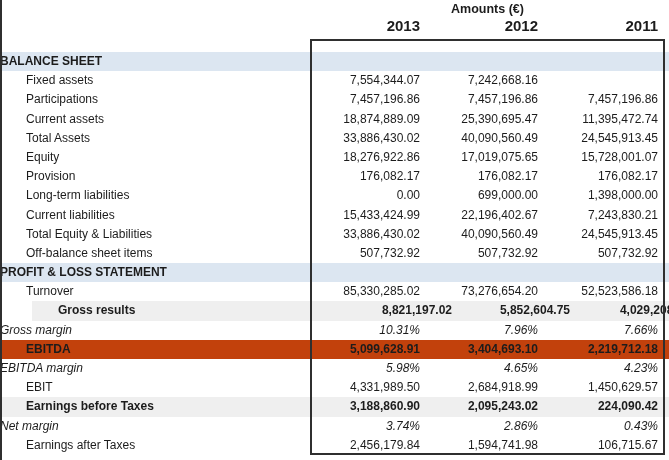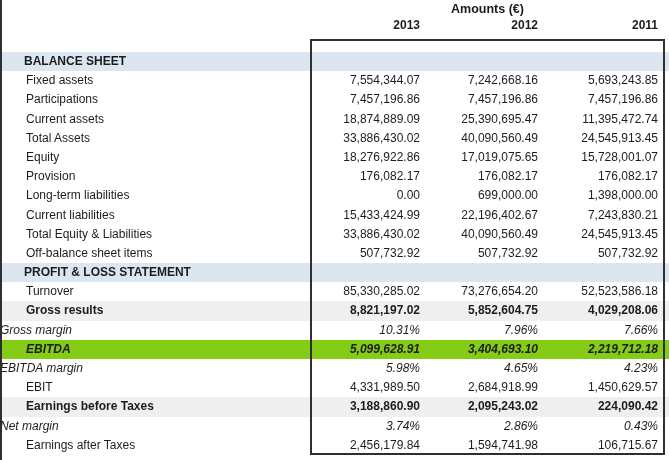--- a/index.html
+++ b/index.html
@@ -24,34 +24,34 @@
     position: absolute; left: 310px; top: 39px; width: 355px; height: 416px;
     border: 2px solid #2f2f2f; box-sizing: border-box;
     pointer-events: none; z-index: 4;
   }
   #amounts-header {
     position: absolute; left: 310px; top: 1px; width: 355px; height: 17px;
     line-height: 17px; text-align: center; font-weight: bold; font-size: 12.5px;
   }
   #years-row {
     position: absolute; left: 0; top: 16px; width: 669px; height: 19px;
-    display: flex; font-weight: bold; font-size: 12px; line-height: 19px;
+    display: flex; font-weight: bold; font-size: 15px; line-height: 19px;
   }
   #rows { position: absolute; left: 0; top: 52px; width: 669px; z-index: 1; }
   .row { display: flex; height: 19.19px; line-height: 19.19px; white-space: nowrap; }
   .lbl {
     width: 310px; box-sizing: border-box; padding-left: 26px;
     overflow: hidden; flex: 0 0 310px;
   }
   .cell { box-sizing: border-box; text-align: right; overflow: hidden; }
   .c1 { width: 110px; flex: 0 0 110px; }
   .c2 { width: 118px; flex: 0 0 118px; }
   .c3 { width: 120px; flex: 0 0 120px; }
   .row.section { font-weight: bold; }
-  .row.section .lbl { padding-left: 24px; }
+  .row.section .lbl { padding-left: 0; }
   .row.bold { font-weight: normal; }
   .row.boldband { font-weight: bold; }
   .row.italic { font-style: italic; }
   .row.italic .lbl { text-align: left; padding-left: 0; padding-right: 52px; }
 </style>
 </head>
 <body>
 
 <div id="screen" style="color: rgb(28, 28, 28);">
 
@@ -70,21 +70,20 @@
       <div class="row section" style="background: rgb(220, 230, 241);">
     <div class="lbl">BALANCE SHEET</div>
     <div class="cell c1"></div>
     <div class="cell c2"></div>
     <div class="cell c3"></div>
   </div>
       <div class="row normal">
     <div class="lbl">Fixed assets</div>
     <div class="cell c1">7,554,344.07</div>
     <div class="cell c2">7,242,668.16</div>
-    <div class="cell c3">5,693,243.85</div>
   </div>
       <div class="row normal">
     <div class="lbl">Participations</div>
     <div class="cell c1">7,457,196.86</div>
     <div class="cell c2">7,457,196.86</div>
     <div class="cell c3">7,457,196.86</div>
   </div>
       <div class="row normal">
     <div class="lbl">Current assets</div>
     <div class="cell c1">18,874,889.09</div>
@@ -138,33 +137,33 @@
     <div class="cell c1"></div>
     <div class="cell c2"></div>
     <div class="cell c3"></div>
   </div>
       <div class="row bold">
     <div class="lbl">Turnover</div>
     <div class="cell c1">85,330,285.02</div>
     <div class="cell c2">73,276,654.20</div>
     <div class="cell c3">52,523,586.18</div>
   </div>
-      <div class="row boldband" style="background: rgb(239, 239, 239);">
+      <div class="row boldband" style="background: rgb(239, 239, 239); margin-left: 32px;">
     <div class="lbl">Gross results</div>
     <div class="cell c1">8,821,197.02</div>
     <div class="cell c2">5,852,604.75</div>
     <div class="cell c3">4,029,208.06</div>
   </div>
       <div class="row italic">
     <div class="lbl">Gross margin</div>
     <div class="cell c1">10.31%</div>
     <div class="cell c2">7.96%</div>
     <div class="cell c3">7.66%</div>
   </div>
-      <div class="row boldband" style="background: #84cc16; font-style: italic;">
+      <div class="row boldband" style="background: #c2410c;">
     <div class="lbl">EBITDA</div>
     <div class="cell c1">5,099,628.91</div>
     <div class="cell c2">3,404,693.10</div>
     <div class="cell c3">2,219,712.18</div>
   </div>
       <div class="row italic">
     <div class="lbl">EBITDA margin</div>
     <div class="cell c1">5.98%</div>
     <div class="cell c2">4.65%</div>
     <div class="cell c3">4.23%</div>

